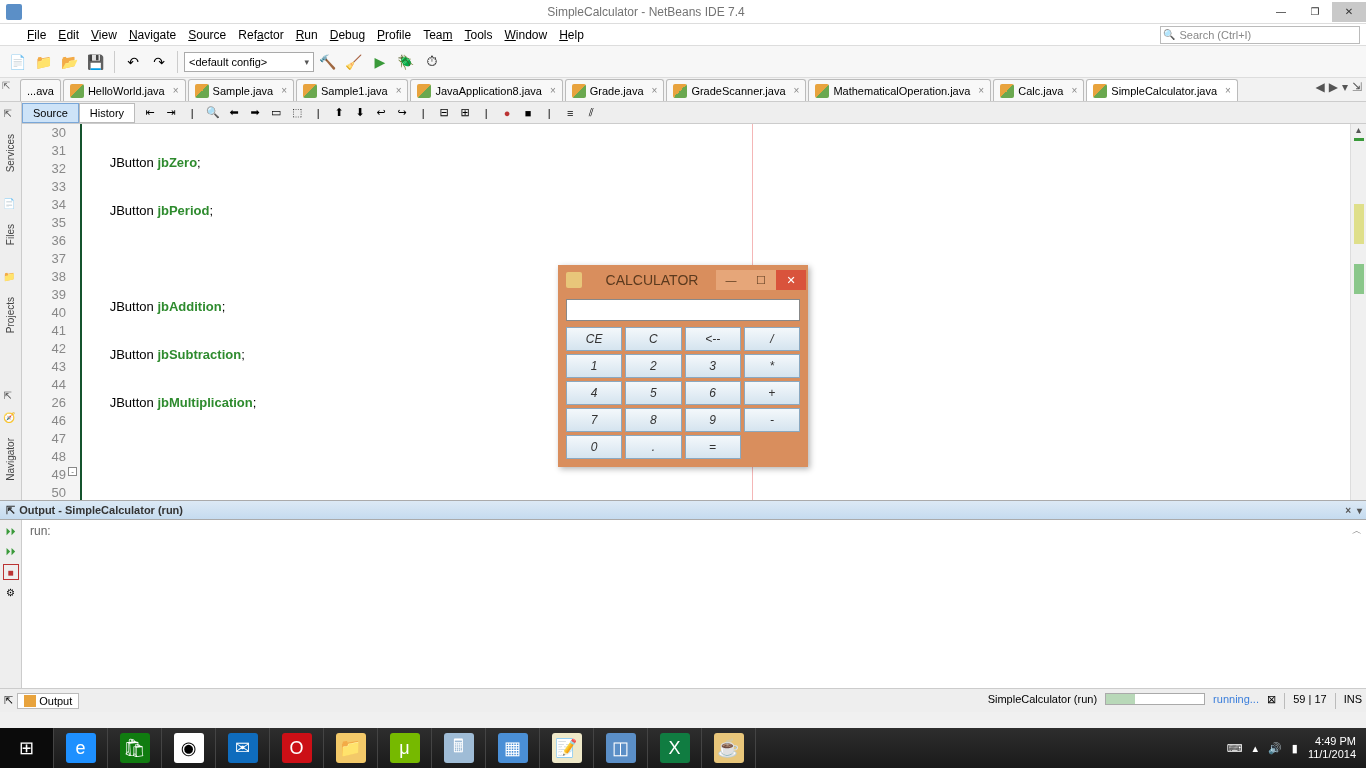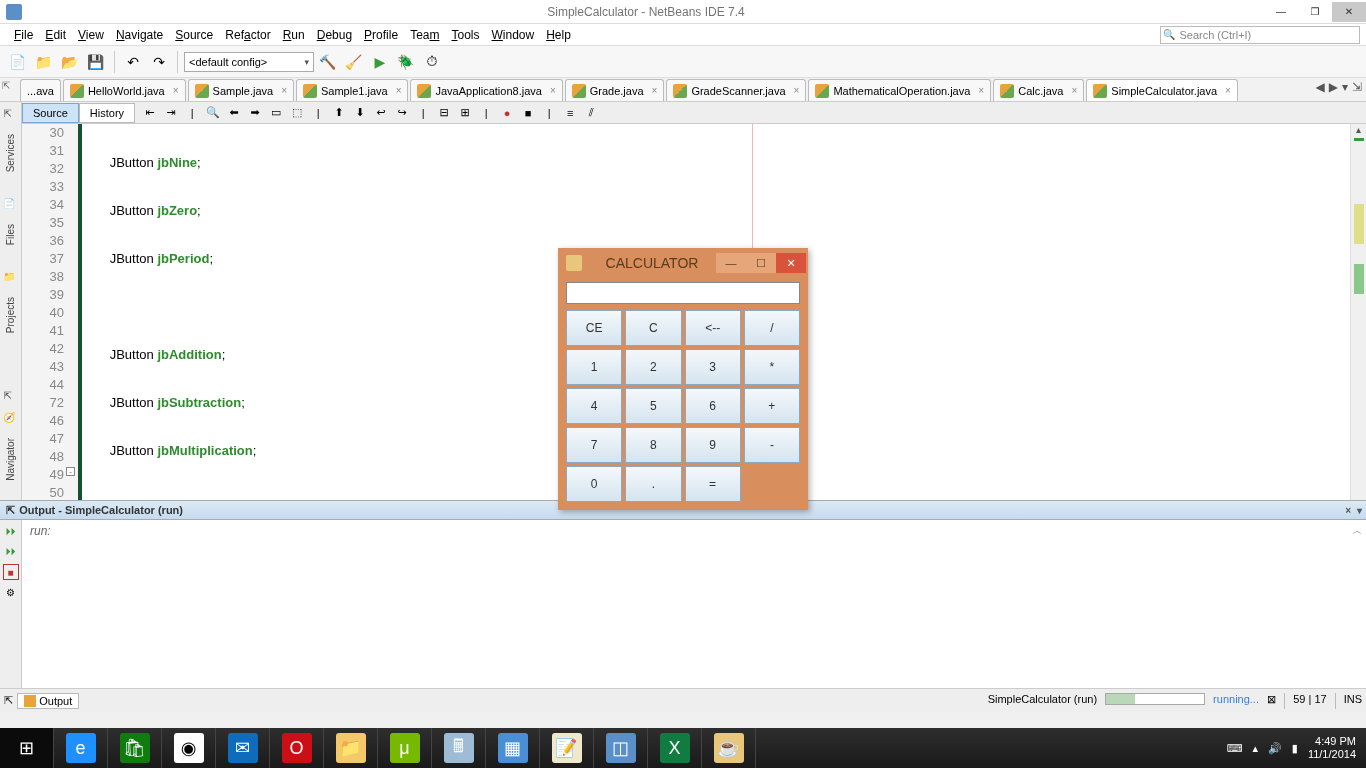--- a/index.html
+++ b/index.html
@@ -7,21 +7,21 @@
 
 
 .titlebar { height:24px; background:#fff; display:flex; align-items:center; font-size:12px; border-bottom:1px solid #ddd; }
 .titlebar .icon { width:16px; height:16px; margin:0 6px; background:#5b8fc7; border-radius:2px; }
 .titlebar .title { flex:1; text-align:center; color:#737373; }
 .titlebar .winbtns { display:flex; }
 .titlebar .winbtns div { width:34px; height:20px; display:flex; align-items:center; justify-content:center; font-size:10px; color:#333; }
 .titlebar .winbtns .close { background:#c9c9c9; }
 
 
-.menubar { height:22px; background:#fff; display:flex; align-items:center; font-size:12px; padding-left:8px; border-bottom:1px solid #ddd; }
+.menubar { height:22px; background:#fff; display:flex; align-items:center; font-size:12px; padding-left:21px; border-bottom:1px solid #ddd; }
 .menubar span { padding:2px 6px; cursor:default; }
 .menubar span u { text-decoration:underline; }
 .menubar .search { margin-left:auto; margin-right:6px; border:1px solid #bbb; width:200px; height:18px; display:flex; align-items:center; font-size:11px; color:#888; padding-left:2px; }
 .menubar .search::before { content:"🔍"; font-size:10px; margin-right:4px; }
 
 
 .toolbar { height:32px; background:#f7f7f7; border-bottom:1px solid #ddd; display:flex; align-items:center; padding-left:6px; gap:2px; }
 .tbtn { width:24px; height:24px; display:flex; align-items:center; justify-content:center; font-size:14px; border-radius:2px; }
 .tsep { width:1px; height:22px; background:#ccc; margin:0 4px; }
 .tcombo { border:1px solid #aaa; background:#fff; font-size:11px; height:20px; width:130px; padding:0 4px; display:flex; align-items:center; justify-content:space-between; }
@@ -41,72 +41,72 @@
 .leftside { width:22px; background:#eee; border-right:1px solid #ccc; display:flex; flex-direction:column; align-items:center; font-size:10px; color:#444; gap:8px; padding-top:6px; }
 .leftside .sidetab { writing-mode:vertical-rl; transform:rotate(180deg); padding:4px 1px; cursor:default; }
 .leftside .sideicon { width:14px; height:14px; }
 .editor { flex:1; display:flex; flex-direction:column; background:#fff; position:relative; }
 .srcbar { height:22px; background:#eee; border-bottom:1px solid #ccc; display:flex; align-items:center; font-size:11px; }
 .srcbar .stab { padding:3px 10px; border:1px solid #bbb; background:#fff; }
 .srcbar .stab.active { background:#cde3f8; border-color:#7aa7d8; }
 .srcbar .sicons { display:flex; gap:3px; margin-left:6px; }
 .srcbar .sicons div { width:18px; height:18px; display:flex; align-items:center; justify-content:center; font-size:11px; }
 .code { flex:1; display:flex; font-family:"Courier New",monospace; font-size:13px; overflow:hidden; position:relative; background:#fff; }
-.gutter { width:60px; background:#f4f4f4; border-right:4px solid #14532d; text-align:right; padding-right:14px; color:#888; position:relative; }
+.gutter { width:60px; background:#f4f4f4; border-right:2px solid #14532d; text-align:right; padding-right:14px; color:#888; position:relative; }
 .gutter .ln { height:18px; line-height:18px; }
 .foldcol { position:absolute; right:2px; top:0; width:10px; }
 .foldcol .fold { position:absolute; width:9px; height:9px; border:1px solid #888; background:#fff; font-size:8px; line-height:7px; text-align:center; color:#555; }
 .codelines { flex:1; padding-left:6px; white-space:pre; }
 .codelines .cl { height:18px; line-height:18px; }
 .field { color:#2e8b2e; font-weight:bold; }
 .comment { color:#999; }
 .redline { position:absolute; left:730px; top:0; bottom:0; width:1px; background:#f4b6b6; }
 .rightstrip { position:absolute; right:0; top:0; width:16px; bottom:0; background:#f0f0f0; border-left:1px solid #ddd; }
 .rightstrip .mark { position:absolute; right:2px; width:10px; height:3px; }
 .rightstrip .upbtn { height:16px; text-align:center; font-size:10px; color:#555; }
 
 
 .output-header { height:20px; background:linear-gradient(#dce9f5,#c5dbef); border-top:1px solid #aaa; border-bottom:1px solid #aaa; font-size:11px; padding-left:6px; display:flex; align-items:center; font-weight:bold; color:#333; position:relative; }
 .output-header .pin { display:flex; position:absolute; right:4px; gap:6px; font-size:10px; color:#555; }
 .output-body { height:168px; display:flex; background:#fff; }
 .output-side { width:22px; background:#eee; border-right:1px solid #ccc; display:flex; flex-direction:column; align-items:center; gap:4px; padding-top:4px; }
 .output-side div { width:16px; height:16px; font-size:10px; display:flex; align-items:center; justify-content:center; }
-.output-text { flex:1; font-family:"Courier New",monospace; font-size:12px; color:#666; padding:4px 8px; position:relative;font-style:italic; }
+.output-text { flex:1; font-family:"Courier New",monospace; font-size:12px; color:#666; padding:4px 8px; position:relative; }
 .output-text .uparr { position:absolute; right:4px; top:4px; font-size:10px; color:#555; }
 
 
 .bottombar { height:24px; background:#eee; border-top:1px solid #ccc; display:flex; align-items:center; font-size:11px; padding:0 4px; }
 .bottombar .outbtn { border:1px solid #bbb; background:#fff; padding:1px 6px; display:flex; align-items:center; gap:3px; }
 .bottombar .outbtn .oicon { width:12px; height:12px; background:#e8a33d; }
 .bottombar .status { margin-left:auto; display:flex; gap:8px; }
 .bottombar .prog { width:100px; height:12px; border:1px solid #aaa; background:linear-gradient(90deg,#b8d8b8 30%,#fff 30%); }
 .bottombar .running { color:#3a7edb; }
 .bottombar .sep { width:1px; height:16px; background:#bbb; }
 
 
 .taskbar { position:absolute; bottom:0; left:0; right:0; height:40px; background:linear-gradient(#2e2e2e,#1a1a1a); display:flex; align-items:center; }
 .taskbar .tbitem { width:54px; height:40px; display:flex; align-items:center; justify-content:center; border-right:1px solid #444; }
 .taskbar .start { background:#0b0b0b; color:#fff; font-size:18px; }
 .taskbar .tiicon { width:30px; height:30px; border-radius:3px; display:flex; align-items:center; justify-content:center; font-size:18px; color:#fff; }
 .taskbar .tray { margin-left:auto; display:flex; align-items:center; color:#fff; font-size:11px; gap:10px; padding-right:10px; }
 .taskbar .tray .clock { text-align:right; font-size:11px; line-height:13px; }
 
 
-.calc { position:absolute; left:558px; top:248px; width:250px; background:#d98e5d; border:2px solid #d98e5d; box-shadow:2px 2px 6px rgba(0,0,0,.3); }
+.calc { position:absolute; left:558px; top:265px; width:250px; background:#d98e5d; border:2px solid #d98e5d; box-shadow:2px 2px 6px rgba(0,0,0,.3); }
 .calc .ctitle { height:26px; display:flex; align-items:center; background:#d98e5d; }
 .calc .ctitle .cicon { width:16px; height:16px; margin:0 6px; background:#e8c67a; border-radius:2px; }
 .calc .ctitle .ctxt { flex:1; text-align:center; color:#5b3a1e; font-size:14px; }
 .calc .ctitle .cbtns { display:flex; }
 .calc .ctitle .cbtns div { width:30px; height:20px; display:flex; align-items:center; justify-content:center; font-size:11px; }
 .calc .ctitle .cbtns .cmin, .calc .ctitle .cbtns .cmax { background:#e6a679; color:#5b3a1e; }
 .calc .ctitle .cbtns .cclose { background:#d9533c; color:#fff; }
 .calc .cbody { background:#d98e5d; padding:6px; }
 .calc .cdisp { width:100%; height:22px; background:#fff; border:1px solid #888; margin-bottom:6px; }
 .calc .cgrid { display:grid; grid-template-columns:repeat(4,1fr); gap:3px; }
-.calc .cbtn { height:36px; background:linear-gradient(#f4f8fb,#d5e4ef); border:1px solid #8aa8c0; font-size:12px; display:flex; align-items:center; justify-content:center; color:#333; }
+.calc .cbtn { height:24px; background:linear-gradient(#f4f8fb,#d5e4ef); border:1px solid #8aa8c0; font-size:12px; display:flex; align-items:center; justify-content:center; color:#333;font-style:italic; }
 .calc .cbtn.empty { background:#d98e5d; border:none; }
 </style>
 </head>
 <body>
 
 <div class="titlebar">
   <div class="icon"></div>
   <div class="title">SimpleCalculator - NetBeans IDE 7.4</div>
   <div class="winbtns">
     <div>—</div>
@@ -262,32 +262,31 @@
           <div class="ln">35</div>
           <div class="ln">36</div>
           <div class="ln">37</div>
           <div class="ln">38</div>
           <div class="ln">39</div>
           <div class="ln">40</div>
           <div class="ln">41</div>
           <div class="ln">42</div>
           <div class="ln">43</div>
           <div class="ln">44</div>
-          <div class="ln">72</div>
+          <div class="ln">26</div>
           <div class="ln">46</div>
           <div class="ln">47</div>
           <div class="ln">48</div>
           <div class="ln">49</div>
           <div class="ln">50</div>
         <div class="foldcol">
             <div class="fold" style="top:343px">-</div>
           </div>
       </div>
       <div class="codelines">
-        <div class="cl">      <span>JButton </span><span class="field">jbNine</span><span>;</span></div>
         <div class="cl">      <span>JButton </span><span class="field">jbZero</span><span>;</span></div>
         <div class="cl">      <span>JButton </span><span class="field">jbPeriod</span><span>;</span></div>
         <div class="cl"></div>
         <div class="cl">      <span>JButton </span><span class="field">jbAddition</span><span>;</span></div>
         <div class="cl">      <span>JButton </span><span class="field">jbSubtraction</span><span>;</span></div>
         <div class="cl">      <span>JButton </span><span class="field">jbMultiplication</span><span>;</span></div>
         
         
         
         

